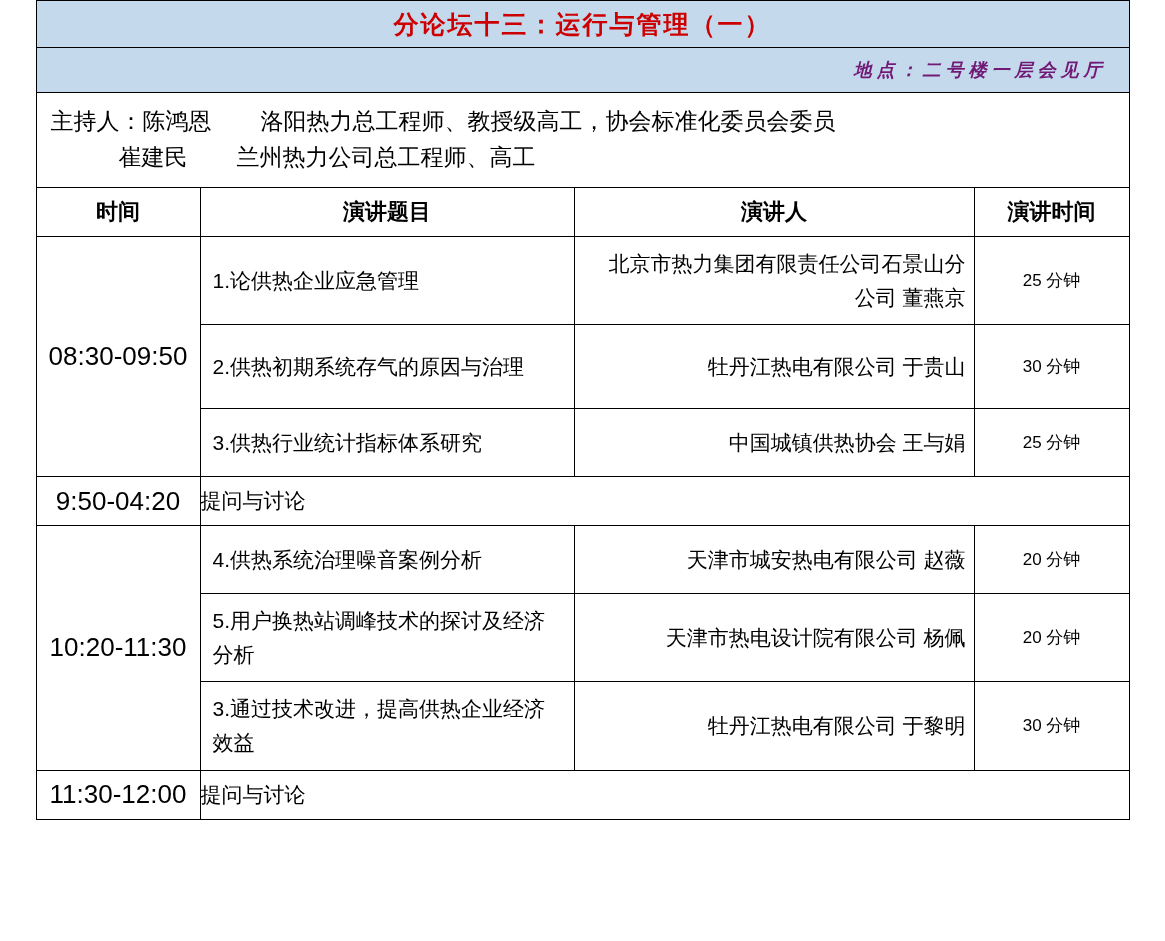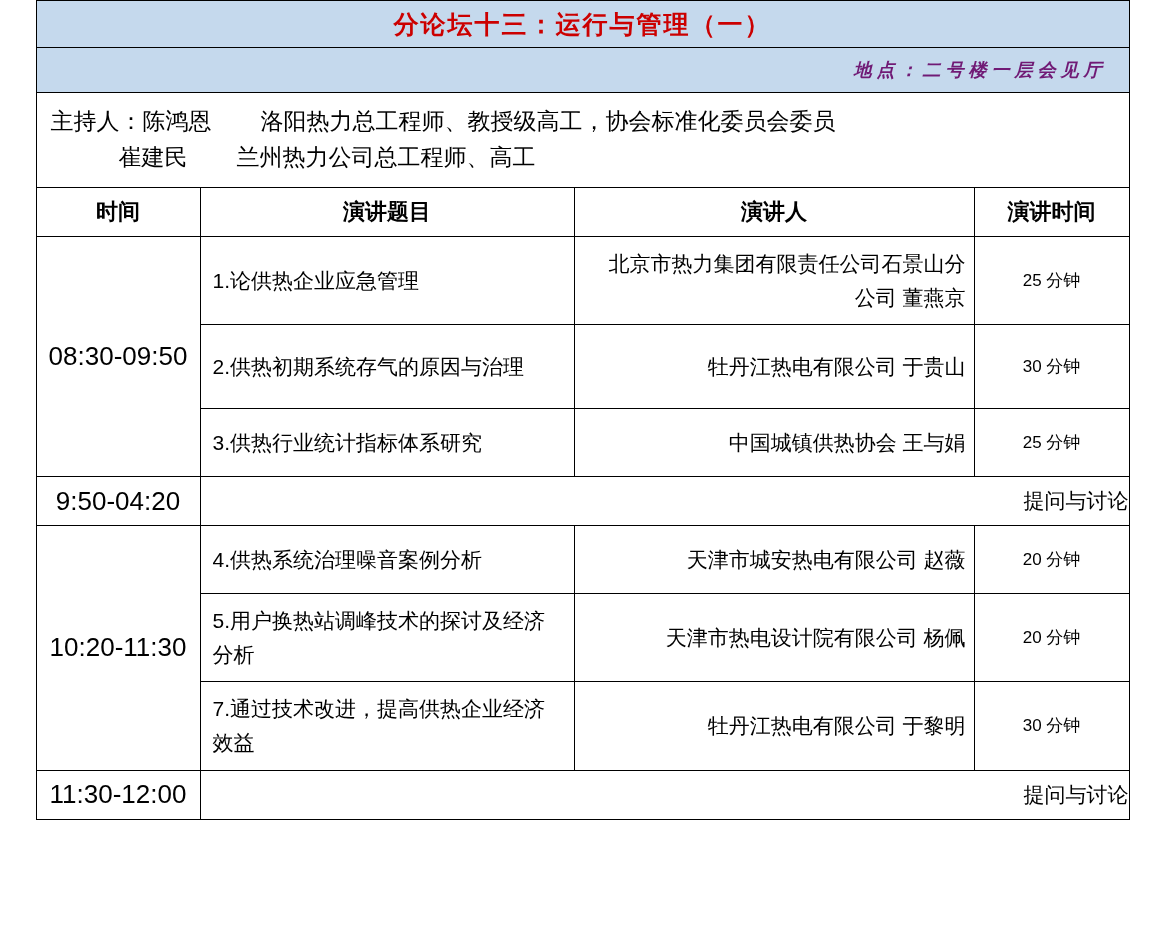--- a/index.html
+++ b/index.html
@@ -105,21 +105,21 @@
     font-size: 21px;
     padding: 10px 8px 10px 14px !important;
     line-height: 1.6;
   }
   .dur-cell {
     text-align: center;
     font-size: 17px;
     width: 155px;
   }
   .discussion-cell {
-    text-align: right;
+    text-align: left;
     font-size: 21px;
     height: 48px;
   }
   .row-tall { height: 84px; }
   .row-mid  { height: 68px; }
 </style>
 </head>
 <body>
 
 <div class="page">
@@ -188,21 +188,21 @@
         <td class="topic-cell">4.供热系统治理噪音案例分析</td>
         <td class="speaker-cell">天津市城安热电有限公司 赵薇</td>
         <td class="dur-cell">20 分钟</td>
       </tr>
       <tr class="row-tall">
         <td class="topic-cell">5.用户换热站调峰技术的探讨及经济分析</td>
         <td class="speaker-cell">天津市热电设计院有限公司 杨佩</td>
         <td class="dur-cell">20 分钟</td>
       </tr>
       <tr class="row-tall">
-        <td class="topic-cell">7.通过技术改进，提高供热企业经济效益</td>
+        <td class="topic-cell">3.通过技术改进，提高供热企业经济效益</td>
         <td class="speaker-cell">牡丹江热电有限公司 于黎明</td>
         <td class="dur-cell">30 分钟</td>
       </tr>
 
       <tr>
         <td class="time-cell">11:30-12:00</td>
         <td class="discussion-cell" colspan="3">提问与讨论</td>
       </tr>
     </tbody>
   </table>

